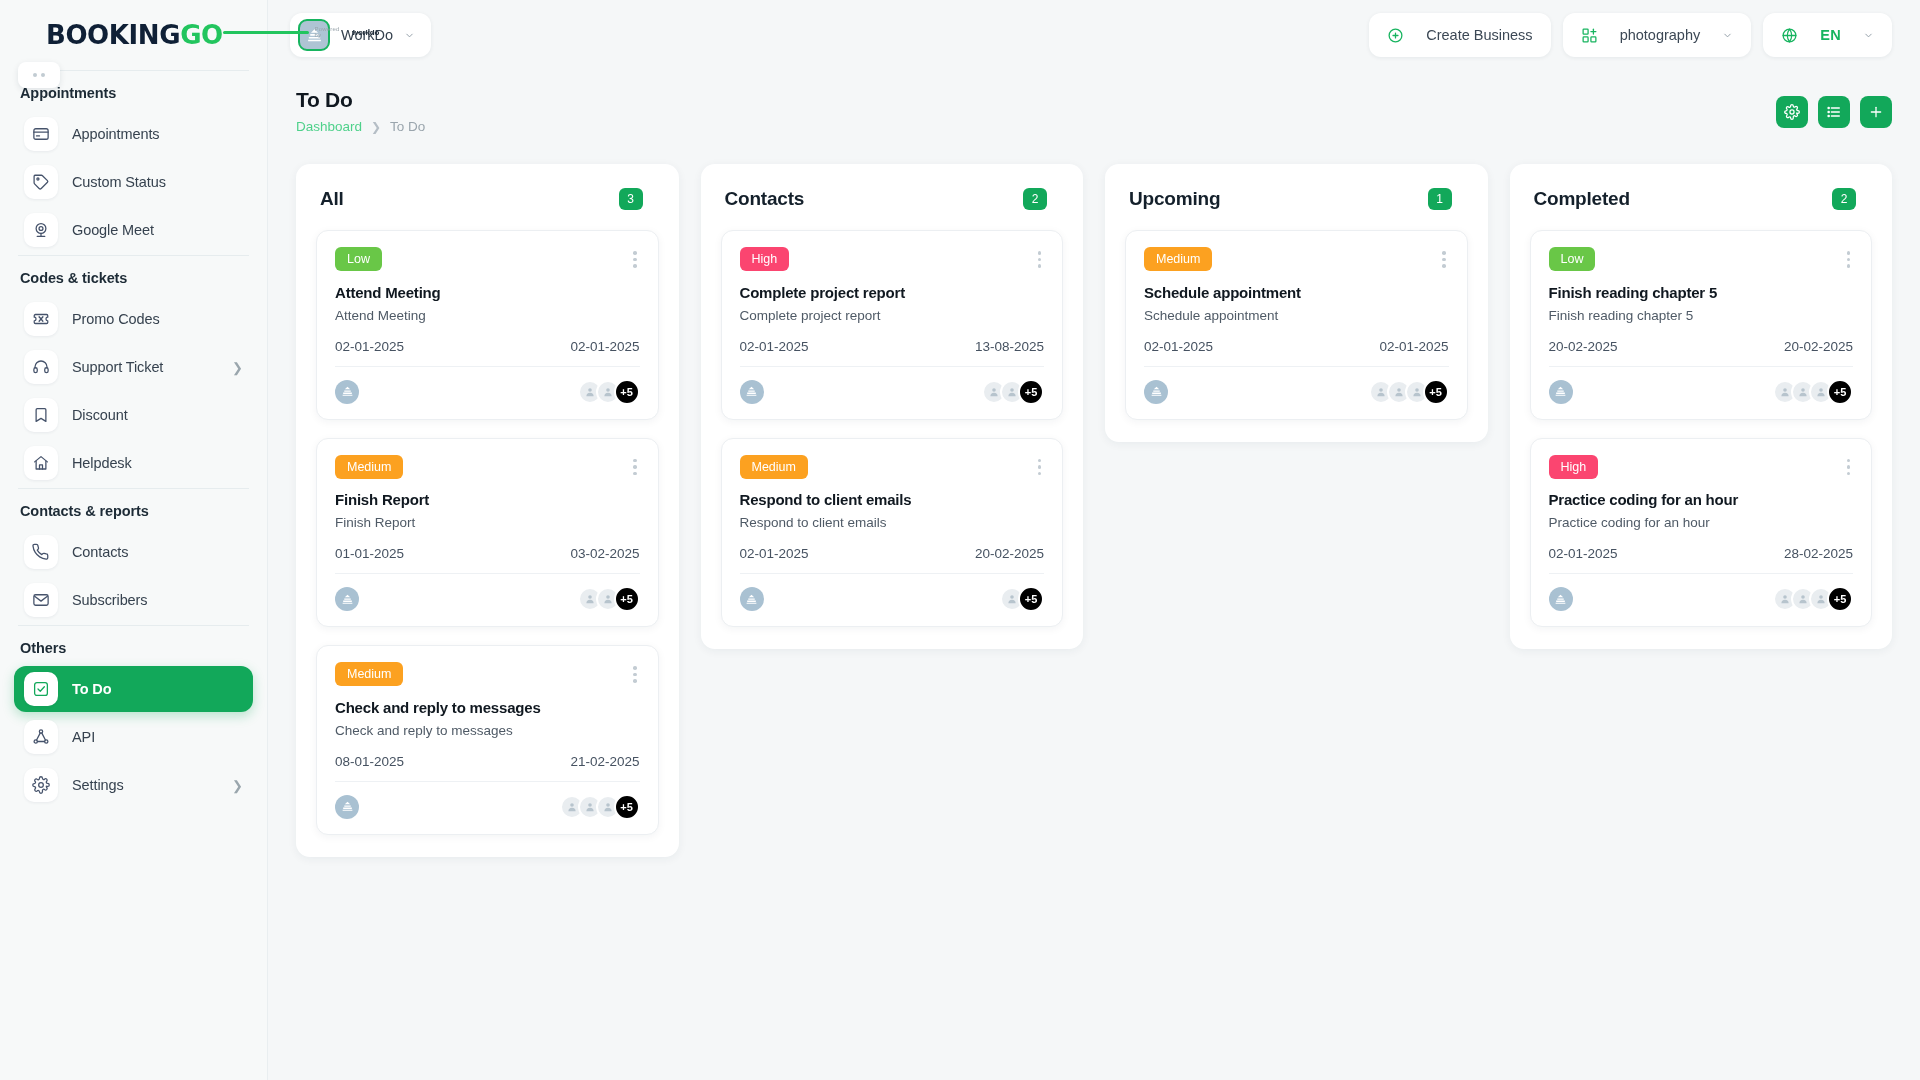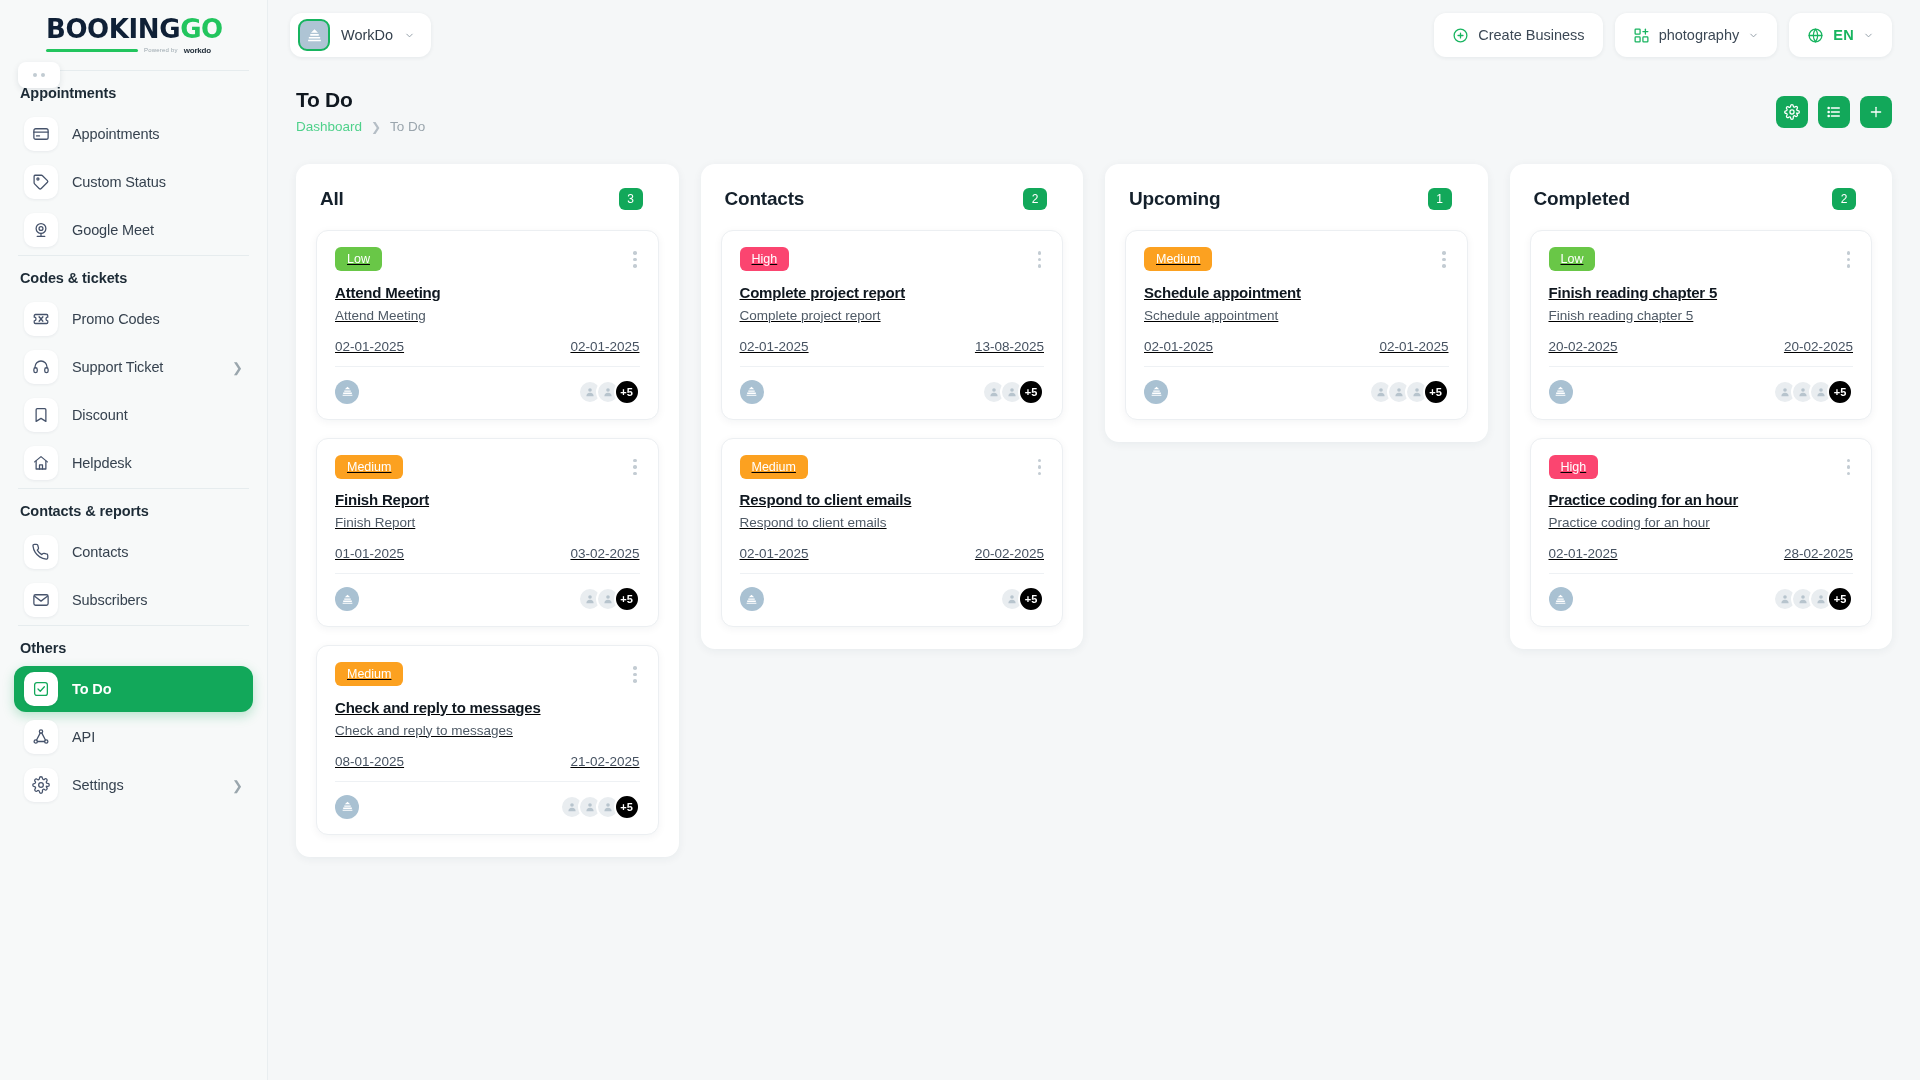--- a/index.html
+++ b/index.html
@@ -17,21 +17,21 @@
     background: #f7f9f9;
     border-right: 1px solid #e9eef0;
     display: flex; flex-direction: column;
     flex: 0 0 268px;
     position: relative;
   }
   .brand {
     height: 70px; display: flex; align-items: center;
     padding-left: 46px; flex: 0 0 70px;
   }
-  .brand-logo { display: flex; flex-direction: column; align-items: flex-end; }
+  .brand-logo { display: flex; flex-direction: row; align-items: flex-start; }
   .brand-word {
     font-size: 26px; font-weight: 800; letter-spacing: -0.4px;
     line-height: 1; font-family: "DejaVu Sans", sans-serif;
   }
   .brand-word .b1 { color: #0f2036; }
   .brand-word .b2 { color: #22c55e; }
   .brand-sub {
     display: flex; align-items: center; gap: 6px; margin-top: 4px; width: 100%;
   }
   .brand-rule { height: 3px; width: 92px; background: #22c55e; border-radius: 2px; }
@@ -89,21 +89,21 @@
   .workdo-badge {
     width: 32px; height: 32px; border-radius: 9px; border: 2px solid #17b45f;
     background: #aec4d4; display: flex; align-items: center; justify-content: center;
   }
   .workdo-badge svg { width: 17px; height: 17px; fill: #ffffff; }
   .workdo-name { font-size: 14.5px; color: #34404d; }
   .chev { width: 11px; height: 11px; stroke: #8d99a3; fill: none; stroke-width: 2;
     stroke-linecap: round; stroke-linejoin: round; }
   .topbar-spacer { flex: 1 1 auto; }
   .top-btn {
-    display: flex; align-items: center; gap: 9px; background: #fff;
+    display: flex; align-items: center; gap: 22px; background: #fff;
     height: 44px; padding: 0 18px; border-radius: 12px;
     box-shadow: 0 1px 4px rgba(20,40,60,.07);
     font-size: 14.5px; color: #3c4855; cursor: pointer;
   }
   .top-btn svg.acc { stroke: #17b45f; fill: none; stroke-width: 1.8;
     stroke-linecap: round; stroke-linejoin: round; width: 17px; height: 17px; }
   .top-btn .lang-txt { color: #17b45f; font-weight: 600; letter-spacing: .3px; }
 
   .page-head {
     display: flex; align-items: flex-start; padding: 18px 28px 0 28px;
@@ -140,21 +140,20 @@
     min-width: 24px; height: 22px; border-radius: 6px; background: #12a85a;
     color: #fff; font-size: 12px; display: flex; align-items: center;
     justify-content: center; padding: 0 7px;
   }
   .col-body { padding: 0 20px 22px 20px; display: flex; flex-direction: column; gap: 18px; }
 
   .card {
     background: #fff; border: 1px solid #eceff2; border-radius: 12px;
     padding: 16px 18px 14px 18px;
     box-shadow: 0 2px 8px rgba(25,45,65,.05);
-    text-decoration: underline;
   }
   .card-top { display: flex; align-items: flex-start; justify-content: space-between; }
   .pri {
     display: inline-flex; align-items: center; justify-content: center;
     height: 24px; padding: 0 12px; border-radius: 6px;
     font-size: 12.5px; color: #fff;
   }
   .pri.low    { background: #69c747; }
   .pri.medium { background: #fca120; }
   .pri.high   { background: #fb4570; }

